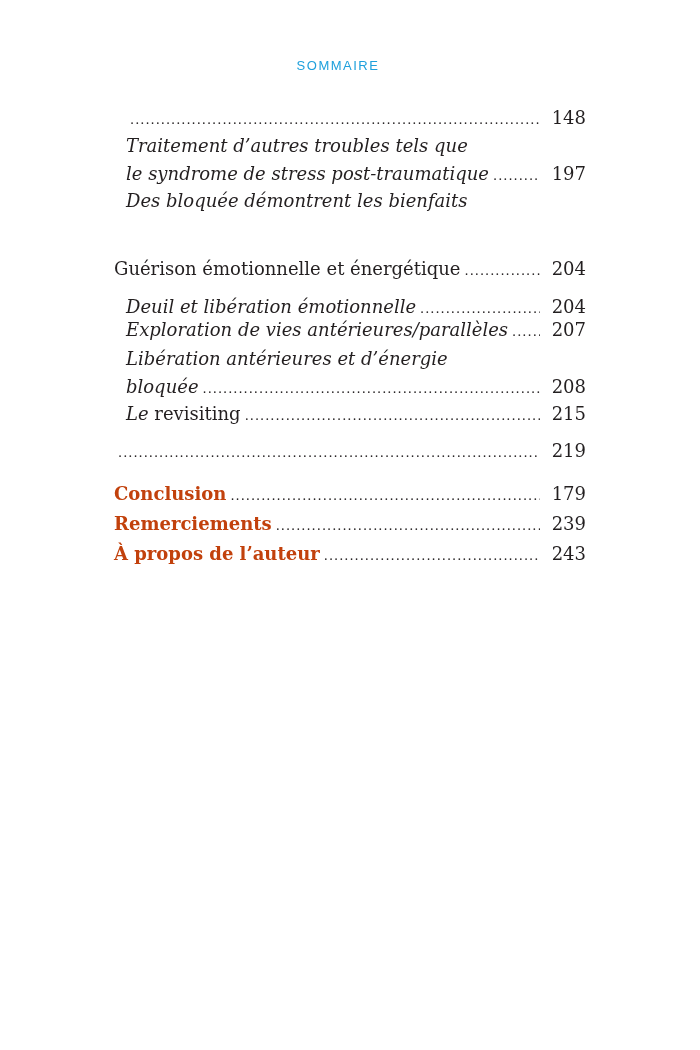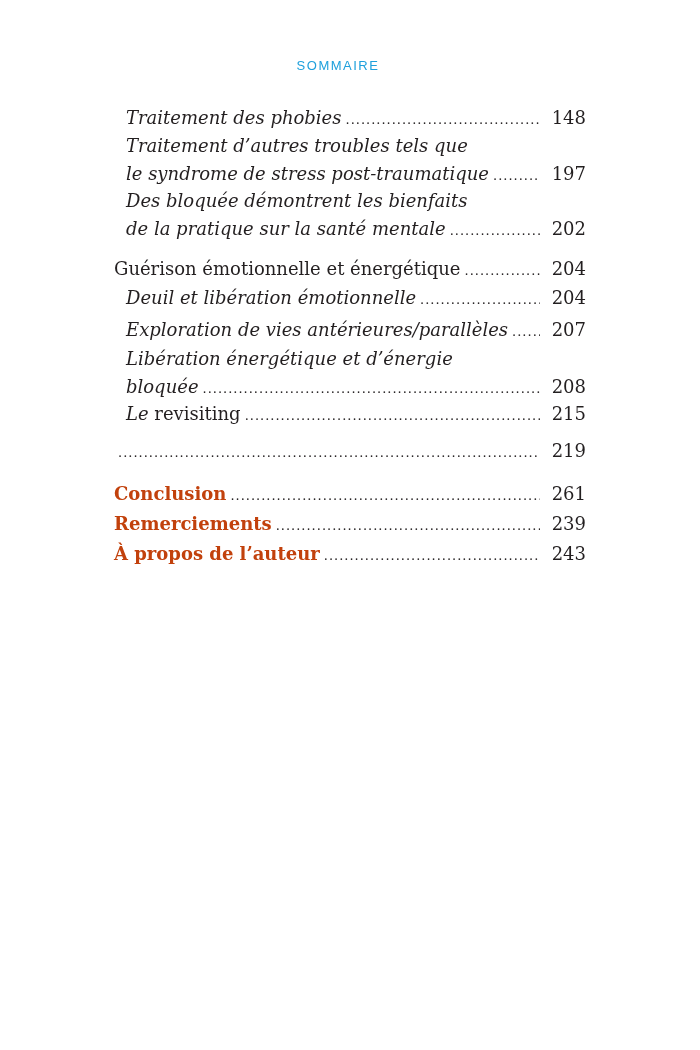--- a/index.html
+++ b/index.html
@@ -22,75 +22,69 @@
 </style>
 </head>
 <body>
 
 <div class="header">SOMMAIRE</div>
 
 <div class="toc">
 
   <div class="row sub italic" style="top:104px;">
     <div class="line">
-      <span class="text">Traitement des phobies</span>
       <span class="dots"></span>
       <span class="page">148</span>
     </div>
   </div>
 
   <div class="row sub italic" style="top:132px;">
     <div class="line">
         <span class="text">Traitement d’autres troubles tels que</span>
       </div>
     <div class="line">
       <span class="text">le syndrome de stress post-traumatique</span>
       <span class="dots"></span>
       <span class="page">197</span>
     </div>
   </div>
 
   <div class="row sub italic" style="top:187px;">
     <div class="line">
         <span class="text">Des bloquée démontrent les bienfaits</span>
       </div>
-    <div class="line">
-      <span class="text">de la pratique sur la santé mentale</span>
-      <span class="dots"></span>
-      <span class="page">202</span>
-    </div>
   </div>
 
   <div class="row" style="top:255px;">
     <div class="line">
       <span class="text">Guérison émotionnelle et énergétique</span>
       <span class="dots"></span>
       <span class="page">204</span>
     </div>
   </div>
 
-  <div class="row sub italic" style="top:284px;">
+  <div class="row sub italic" style="top:293px;">
     <div class="line">
       <span class="text">Deuil et libération émotionnelle</span>
       <span class="dots"></span>
       <span class="page">204</span>
     </div>
   </div>
 
   <div class="row sub italic" style="top:316px;">
     <div class="line">
       <span class="text">Exploration de vies antérieures/parallèles</span>
       <span class="dots"></span>
       <span class="page">207</span>
     </div>
   </div>
 
   <div class="row sub italic" style="top:345px;">
     <div class="line">
-        <span class="text">Libération énergétique et d’énergie</span>
+        <span class="text">Libération antérieures et d’énergie</span>
       </div>
     <div class="line">
       <span class="text">bloquée</span>
       <span class="dots"></span>
       <span class="page">208</span>
     </div>
   </div>
 
   <div class="row sub" style="top:400px;">
     <div class="line">
@@ -105,21 +99,21 @@
     <div class="line">
       <span class="dots"></span>
       <span class="page">219</span>
     </div>
   </div>
 
   <div class="row" style="top:480px;">
     <div class="line">
       <span class="text blue">Conclusion</span>
       <span class="dots"></span>
-      <span class="page">261</span>
+      <span class="page">179</span>
     </div>
   </div>
 
   <div class="row" style="top:510px;">
     <div class="line">
       <span class="text blue">Remerciements</span>
       <span class="dots"></span>
       <span class="page">239</span>
     </div>
   </div>

